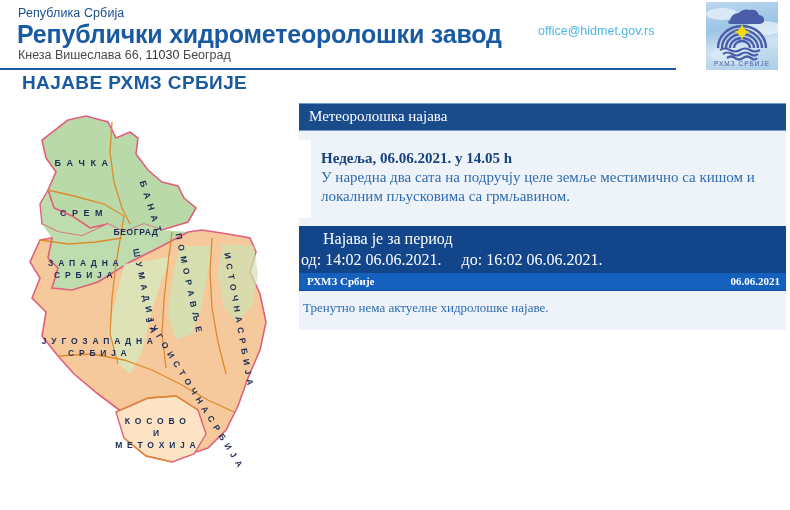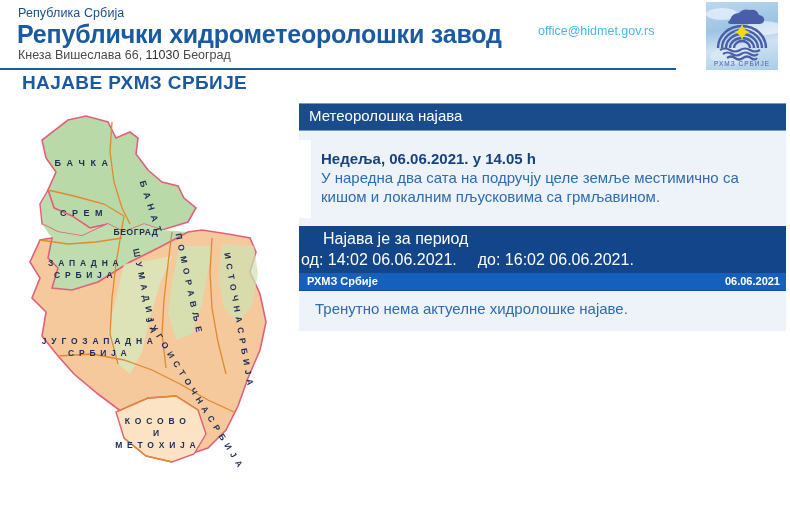--- a/index.html
+++ b/index.html
@@ -91,20 +91,21 @@
     font-family: "Liberation Sans", "DejaVu Sans", sans-serif;
     font-weight: bold;
     fill: #1d2c55;
   }
 
   
   .panel {
     position: absolute;
     left: 299px; top: 103px;
     width: 487px;
+    font-family: Liberation Serif, serif;
   }
   .bar {
     background: #1a4c8b;
     color: #ffffff;
     border-top: 1px solid #6d9ccb;
     border-bottom: 1px solid #6d9ccb;
     padding: 3px 0 4px 10px;
     font-size: 15px;
     line-height: 1.25;
   }
@@ -146,22 +147,22 @@
     font-size: 11px;
     font-weight: bold;
     padding: 2px 6px 3px 8px;
     display: flex;
     justify-content: space-between;
     align-items: center;
     border-bottom: 1px solid #0e4d9e;
   }
   .hydro-body {
     background: #eef3f9;
-    padding: 9px 10px 14px 16px;
-    font-size: 15px;
+    padding: 9px 10px 14px 4px;
+    font-size: 13px;
     color: #2d6cb0;
   }
 </style>
 </head>
 <body>
 
 <div class="header">
   <div class="hdr-org">Република Србија</div>
   <div class="hdr-title">Републички хидрометеоролошки завод</div>
   <div class="hdr-addr">

